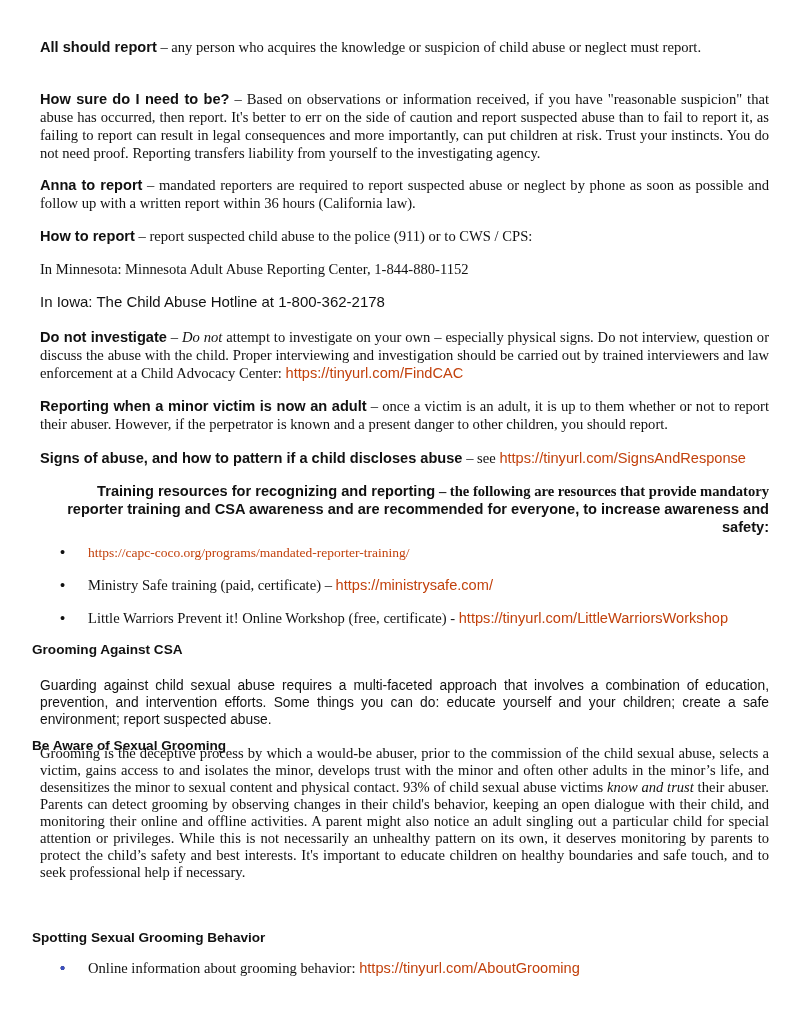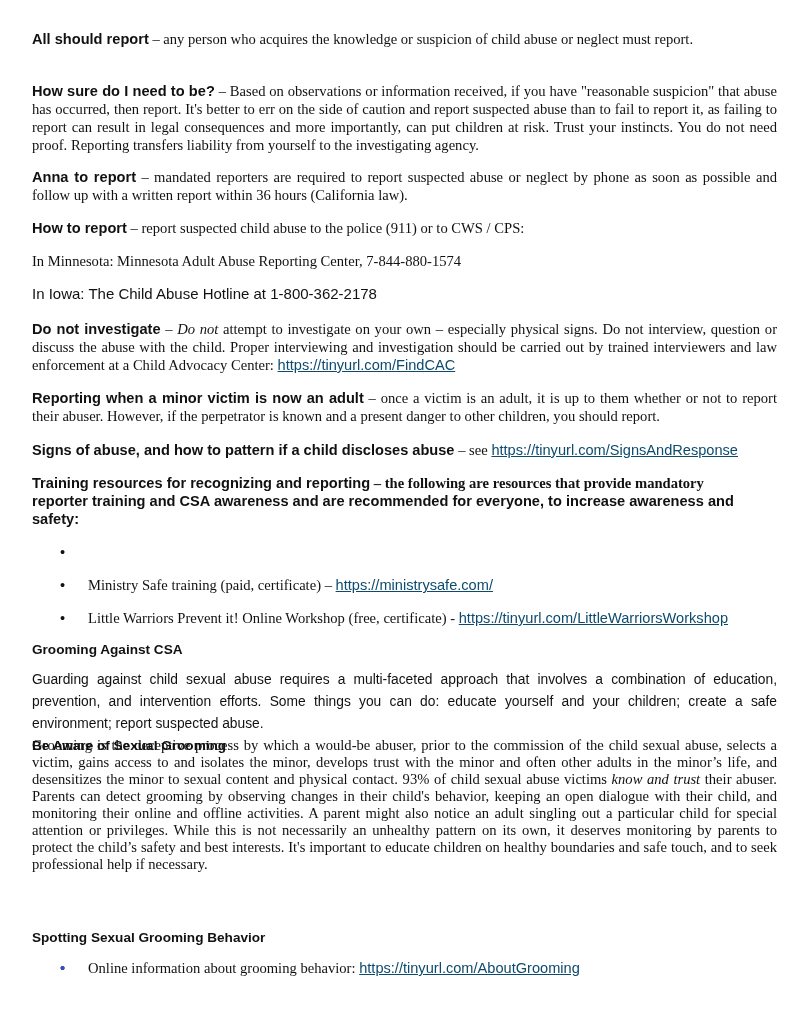--- a/index.html
+++ b/index.html
@@ -6,29 +6,29 @@
   body {
     width: 803px; height: 1023px; overflow: hidden; position: relative;
     color: #111111;
     font-family: "Liberation Serif", serif;
     font-size: 14.6px;
     line-height: 18px;
   }
   .page { position: absolute; left: 32px; top: 0; width: 745px; }
   .sans { font-family: "Liberation Sans", sans-serif; }
   .b { font-weight: bold; font-family: "Liberation Sans", sans-serif; }
-  p { margin: 0; text-align: justify; }
-  a { color: #0c4a6e; text-decoration: underline; }
+  p { margin: 8px; text-align: justify; }
+  a { color: #c2410c; }
   .blk { position: absolute; left: 0; width: 745px; }
   .h { font-family: "Liberation Sans", sans-serif; font-weight: bold; font-size: 13.6px; }
   ul { list-style: none; margin: 0; padding: 0; }
   li { position: relative; padding-left: 56px; }
   li .dot { position: absolute; left: 28px; top: 0; font-family: "Liberation Sans", sans-serif; }
   .dot.blue { color: #3b4fc4; }
-  .sansbody { font-family: "Liberation Sans", sans-serif; font-size: 13.8px; line-height: 22px; }
+  .sansbody { font-family: "Liberation Sans", sans-serif; font-size: 13.8px; line-height: 17px; }
 </style>
 </head>
 <body>
 
 <div class="page">
 
   <div class="blk" style="top:30px">
     <p><span class="b">All should report</span><span> – any person who acquires the knowledge or suspicion of child abuse or neglect must report.</span></p>
   </div>
 
@@ -38,45 +38,45 @@
 
   <div class="blk" style="top:168px">
     <p><span class="b">Anna to report</span><span> – mandated reporters are required to report suspected abuse or neglect by phone as soon as possible and follow up with a written report within 36 hours (California law).</span></p>
   </div>
 
   <div class="blk" style="top:219px">
     <p><span class="b">How to report</span><span> – report suspected child abuse to the police (911) or to CWS / CPS:</span></p>
   </div>
 
   <div class="blk" style="top:252px">
-    <p>In Minnesota: Minnesota Adult Abuse Reporting Center, 7-844-880-1574</p>
+    <p>In Minnesota: Minnesota Adult Abuse Reporting Center, 1-844-880-1152</p>
   </div>
 
   <div class="blk sans" style="top:285px; font-size:15px">
     <p>In Iowa: The Child Abuse Hotline at 1-800-362-2178</p>
   </div>
 
   <div class="blk" style="top:320px">
     <p><span class="b">Do not investigate</span><span> – </span><i>Do not</i><span> attempt to investigate on your own – especially physical signs. Do not interview, question or discuss the abuse with the child. Proper interviewing and investigation should be carried out by trained interviewers and law enforcement at a Child Advocacy Center: </span><a class="sans">https://tinyurl.com/FindCAC</a></p>
   </div>
 
   <div class="blk" style="top:389px">
     <p><span class="b">Reporting when a minor victim is now an adult</span><span> – once a victim is an adult, it is up to them whether or not to report their abuser. However, if the perpetrator is known and a present danger to other children, you should report.</span></p>
   </div>
 
   <div class="blk" style="top:441px">
     <p><span class="b">Signs of abuse, and how to pattern if a child discloses abuse</span><span> – see </span><a class="sans">https://tinyurl.com/SignsAndResponse</a></p>
   </div>
 
   <div class="blk" style="top:474px">
-    <p style="text-align:left"><span class="b">Training resources for recognizing and reporting</span><b> – the following are resources that provide mandatory</b><br><span class="b">reporter training and CSA awareness and are recommended for everyone, to increase awareness and safety:</span></p>
+    <p style="text-align:right"><span class="b">Training resources for recognizing and reporting</span><b> – the following are resources that provide mandatory</b><br><span class="b">reporter training and CSA awareness and are recommended for everyone, to increase awareness and safety:</span></p>
   </div>
 
   <ul class="blk" style="top:543px">
-    <li style="height:33px"><span class="dot">•</span></li>
+    <li style="height:33px"><span class="dot">•</span><a style="font-size:13.5px">https://capc-coco.org/programs/mandated-reporter-training/</a></li>
     <li style="height:33px"><span class="dot">•</span><span>Ministry Safe training (paid, certificate) – </span><a class="sans">https://ministrysafe.com/</a></li>
     <li><span class="dot">•</span><span>Little Warriors Prevent it! Online Workshop (free, certificate) - </span><a class="sans">https://tinyurl.com/LittleWarriorsWorkshop</a></li>
   </ul>
 
   <div class="blk h" style="top:641px">Grooming Against CSA</div>
 
   <div class="blk sansbody" style="top:669px">
     <p>Guarding against child sexual abuse requires a multi-faceted approach that involves a combination of education, prevention, and intervention efforts.  Some things you can do: educate yourself and your children; create a safe environment; report suspected abuse.</p>
   </div>
 

